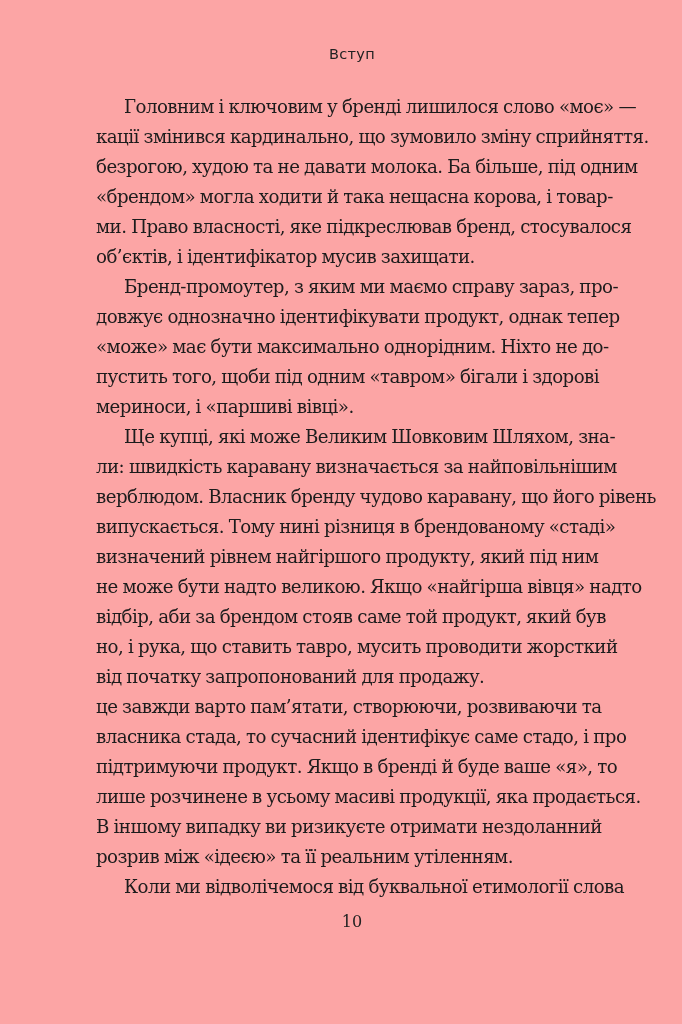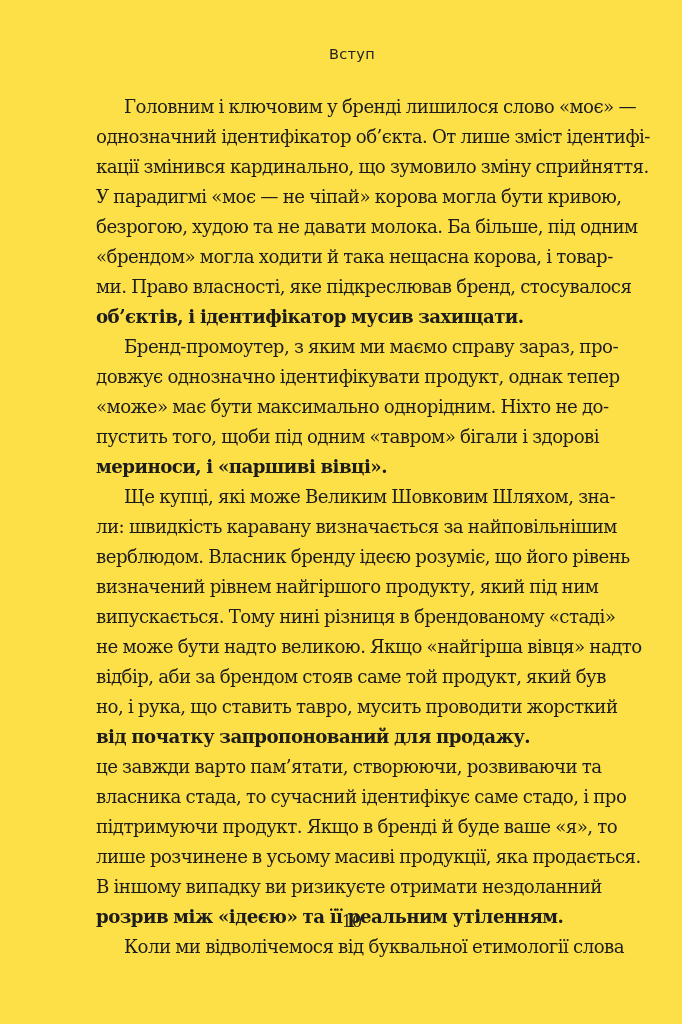--- a/index.html
+++ b/index.html
@@ -1,66 +1,64 @@
 <!DOCTYPE html>
 <html><head>
 <meta charset="utf-8">
 <style>
   html, body { margin: 0; padding: 0; background: #ffffff; }
   body { width: 682px; height: 1024px; position: relative; overflow: hidden; }
-  .page { position: absolute; left: 0; top: 0; width: 682px; height: 1024px; background: #fde047; color: #1c1c1c; }
+  .page { position: absolute; left: 0; top: 0; width: 682px; height: 1024px; background: #fca5a5; color: #1c1c1c; }
   .running-head {
     position: absolute; top: 46px; left: 0; width: 704px; text-align: center;
     font-family: "DejaVu Sans", sans-serif; font-size: 14.5px; letter-spacing: 0.3px; color: #222;
   }
   .body-text {
     position: absolute; top: 92px; left: 96px; width: 494px;
     font-family: "DejaVu Serif", serif; font-size: 18.2px; line-height: 30px; color: #1c1c1c;
   }
   .line { display: block; white-space: nowrap; text-align: justify; text-align-last: justify; height: 30px; letter-spacing: -0.55px; word-spacing: -0.5px; }
   .line.indent { padding-left: 28px; }
-  .line.last { text-align-last: left; font-weight: bold; }
+  .line.last { text-align-last: left; }
   .folio {
     position: absolute; top: 912px; left: 0; width: 704px; text-align: center;
     font-family: "DejaVu Serif", serif; font-size: 16px; color: #222;
   }
 </style>
 </head>
 <body>
 
 <div class="page">
   <div class="running-head">Вступ</div>
 
   <div class="body-text">
 
     <div>
       <span class="line indent">Головним і ключовим у бренді лишилося слово «моє» —</span>
-      <span class="line">однозначний ідентифікатор об’єкта. От лише зміст ідентифі-</span>
       <span class="line">кації змінився кардинально, що зумовило зміну сприйняття.</span>
-      <span class="line">У парадигмі «моє — не чіпай» корова могла бути кривою,</span>
       <span class="line">безрогою, худою та не давати молока. Ба більше, під одним</span>
       <span class="line">«брендом» могла ходити й така нещасна корова, і товар-</span>
       <span class="line">ми. Право власності, яке підкреслював бренд, стосувалося</span>
       <span class="line last">об’єктів, і ідентифікатор мусив захищати.</span>
     </div>
 
     <div>
       <span class="line indent">Бренд-промоутер, з яким ми маємо справу зараз, про-</span>
       <span class="line">довжує однозначно ідентифікувати продукт, однак тепер</span>
       <span class="line">«може» має бути максимально однорідним. Ніхто не до-</span>
       <span class="line">пустить того, щоби під одним «тавром» бігали і здорові</span>
       <span class="line last">мериноси, і «паршиві вівці».</span>
     </div>
 
     <div>
       <span class="line indent">Ще купці, які може Великим Шовковим Шляхом, зна-</span>
       <span class="line">ли: швидкість каравану визначається за найповільнішим</span>
-      <span class="line">верблюдом. Власник бренду ідеєю розуміє, що його рівень</span>
+      <span class="line">верблюдом. Власник бренду чудово каравану, що його рівень</span>
+      <span class="line">випускається. Тому нині різниця в брендованому «стаді»</span>
       <span class="line">визначений рівнем найгіршого продукту, який під ним</span>
-      <span class="line">випускається. Тому нині різниця в брендованому «стаді»</span>
       <span class="line">не може бути надто великою. Якщо «найгірша вівця» надто</span>
       <span class="line">відбір, аби за брендом стояв саме той продукт, який був</span>
       <span class="line">но, і рука, що ставить тавро, мусить проводити жорсткий</span>
       <span class="line last">від початку запропонований для продажу.</span>
     </div>
 
     <div>
       <span class="line">це завжди варто пам’ятати, створюючи, розвиваючи та</span>
       <span class="line">власника стада, то сучасний ідентифікує саме стадо, і про</span>
       <span class="line">підтримуючи продукт. Якщо в бренді й буде ваше «я», то</span>

